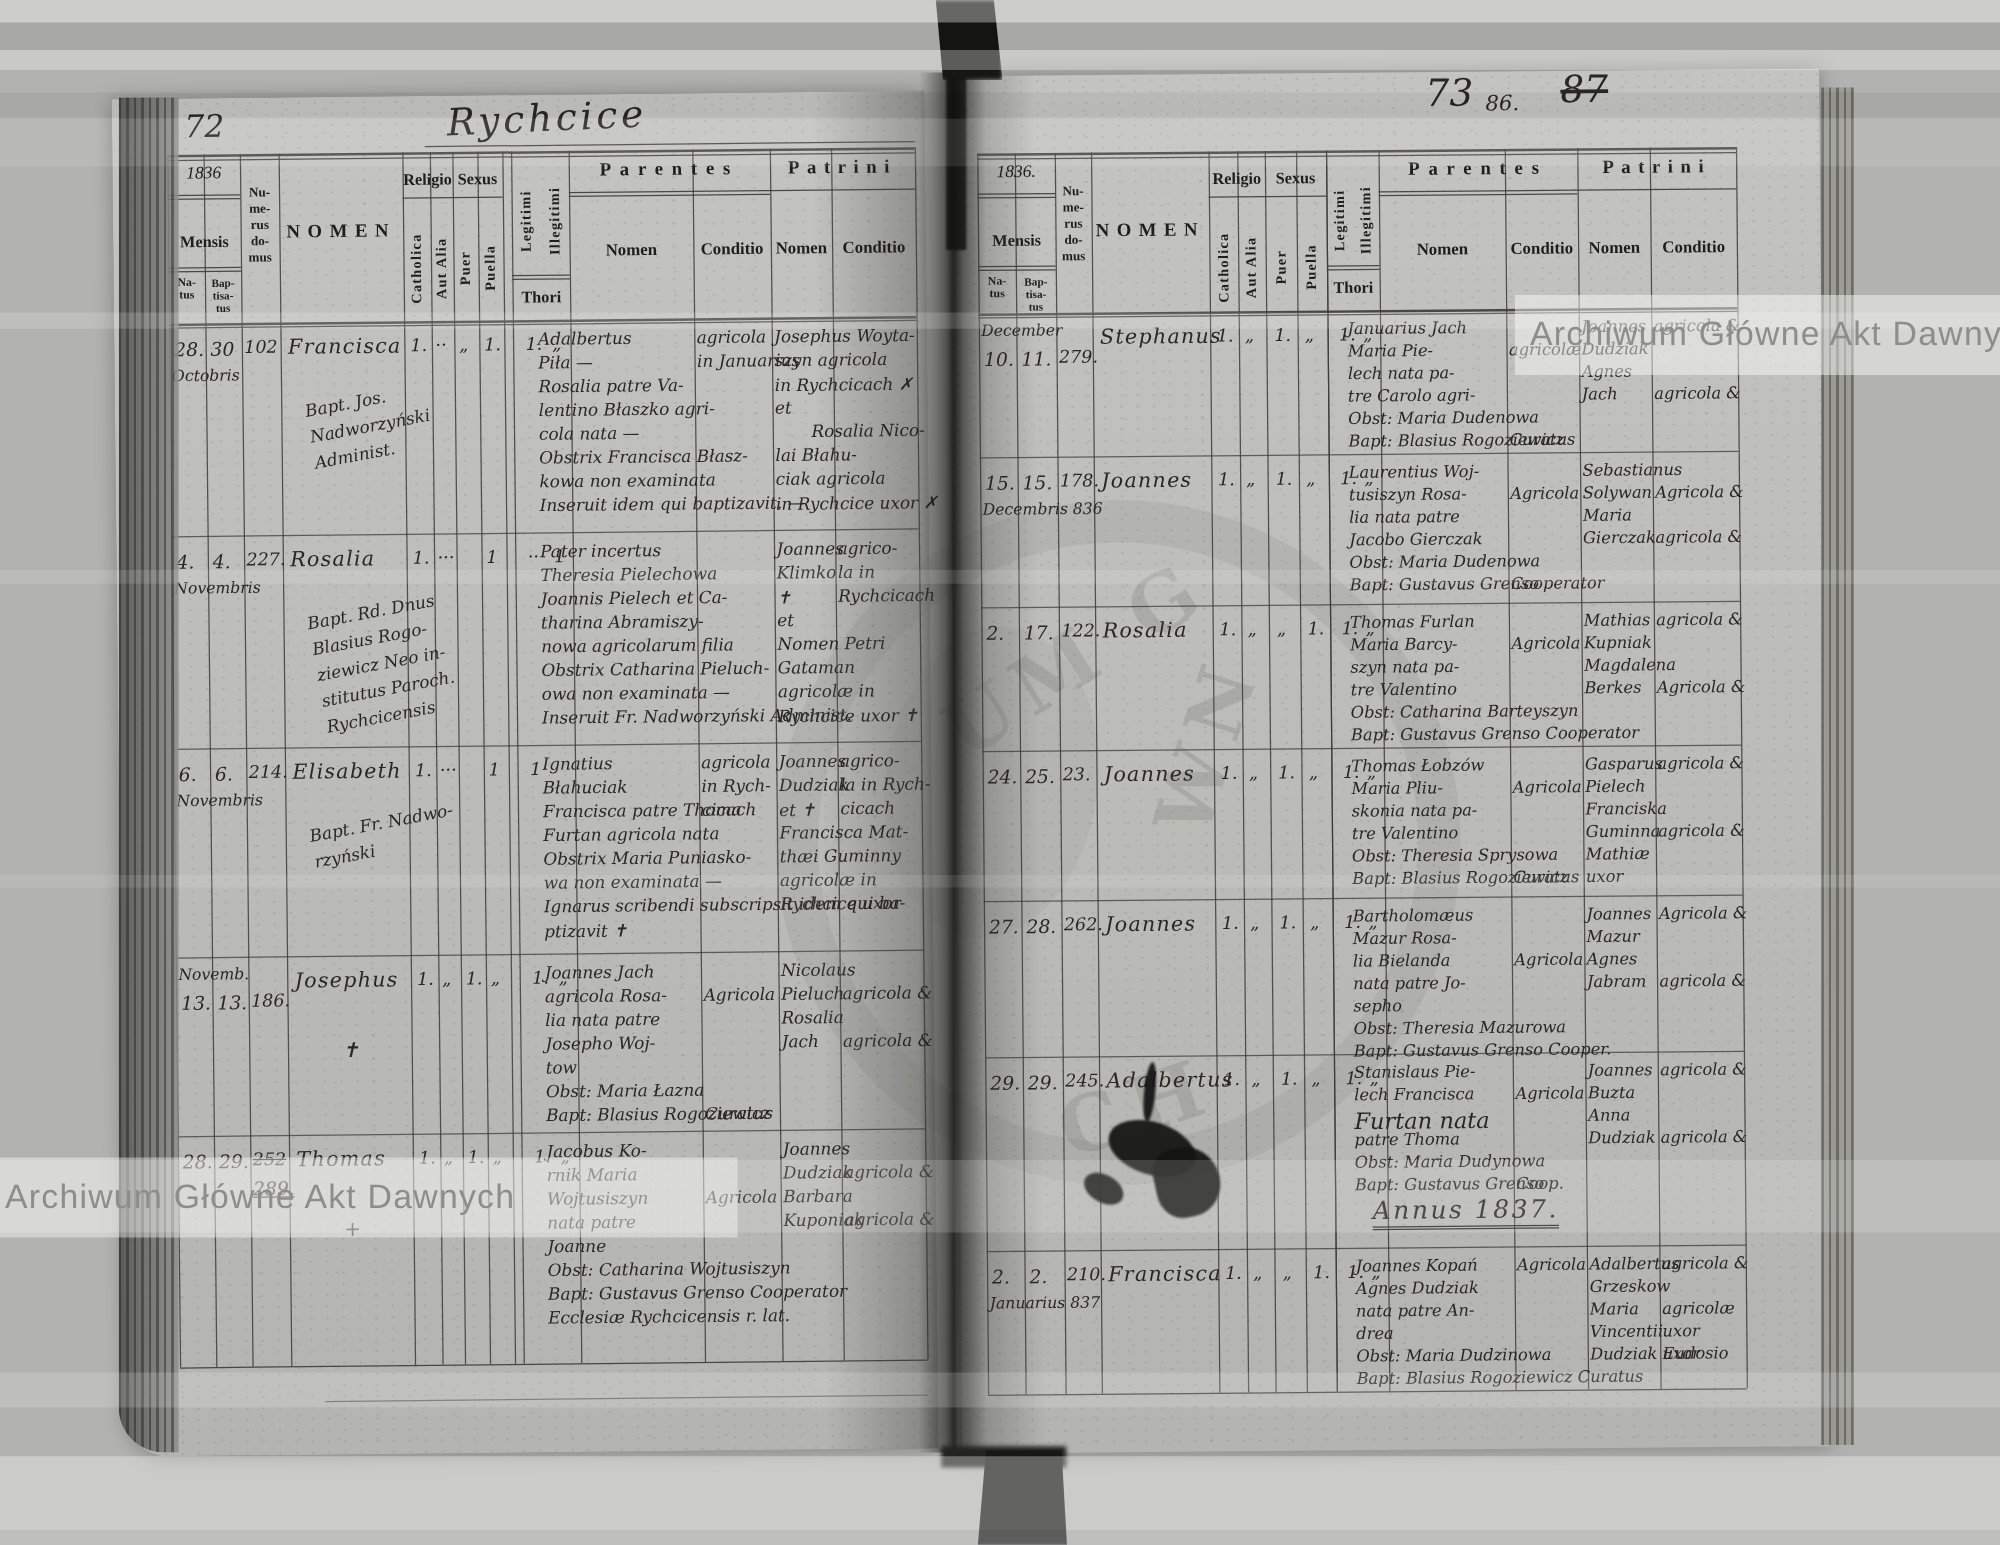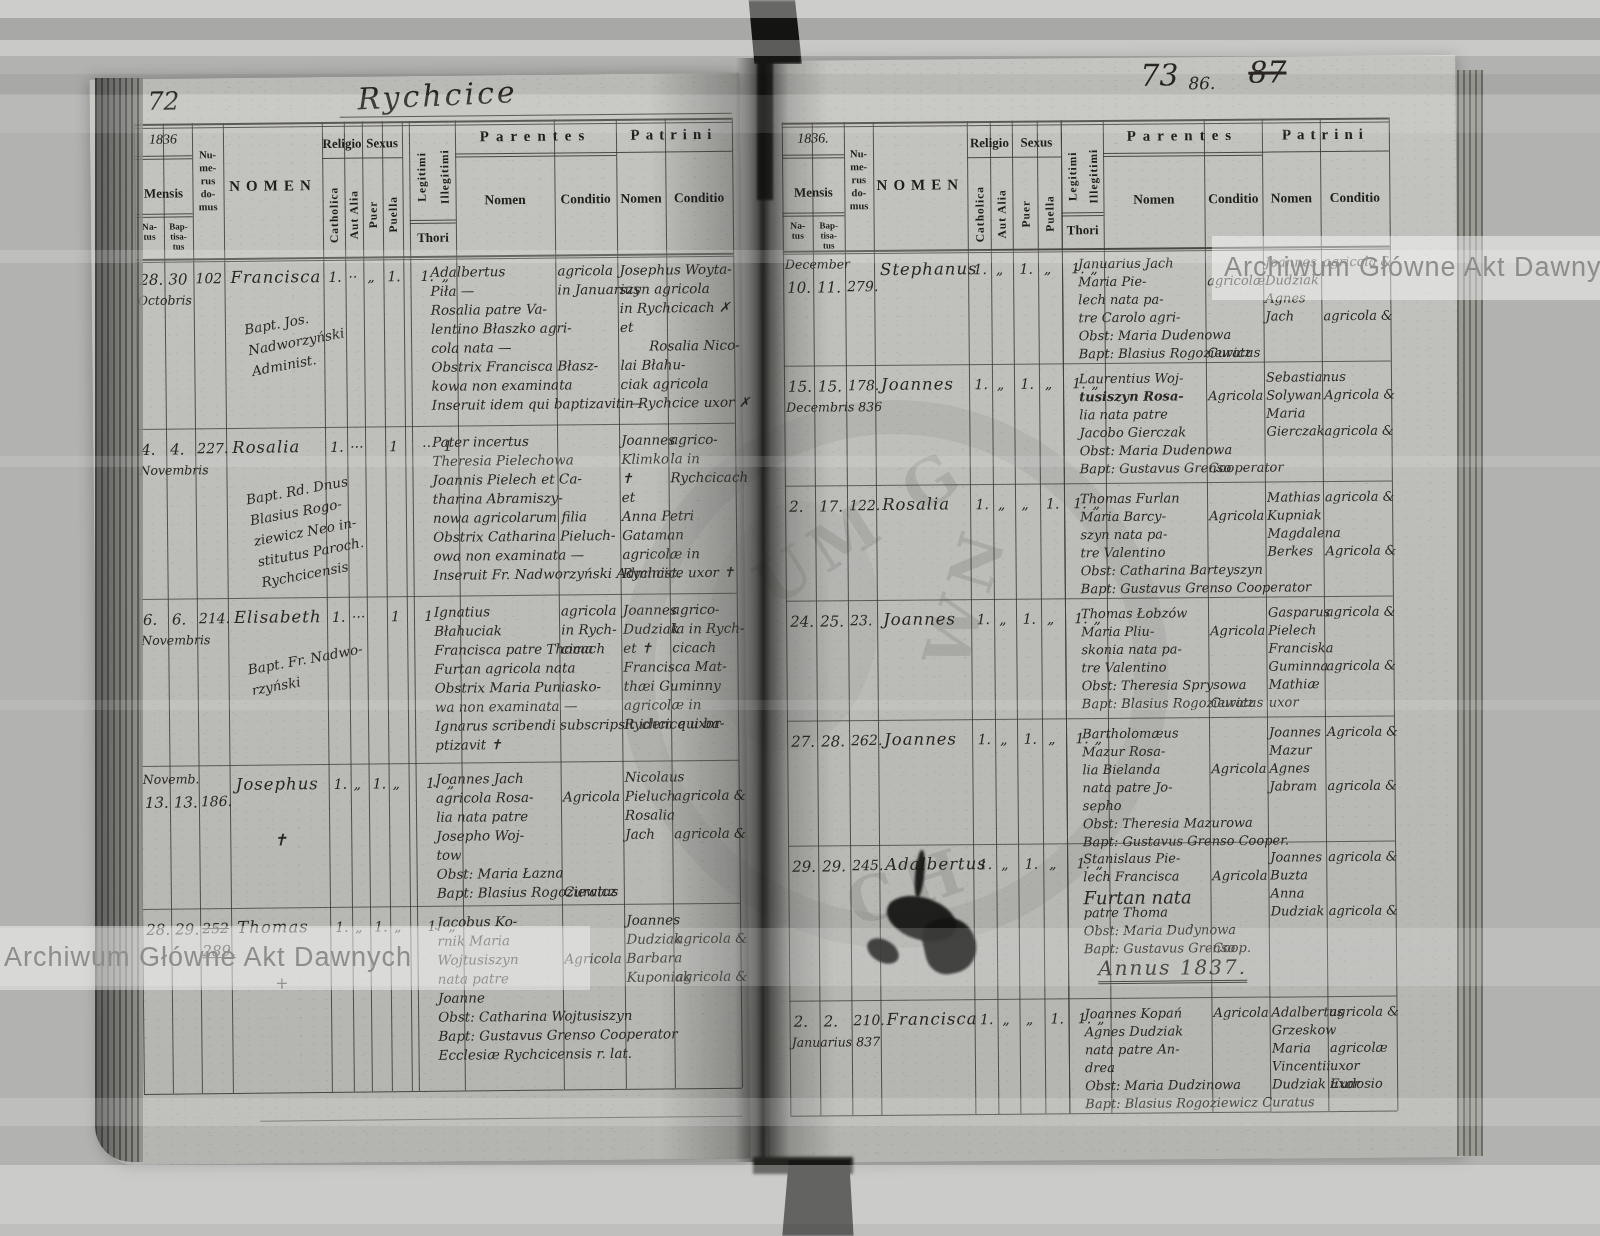--- a/index.html
+++ b/index.html
@@ -163,21 +163,21 @@
       <div class="hw-line" style="left: 339px; top: 396px; font-size: 13.5px;">Joannis Pielech et Ca-</div>
       <div class="hw-line" style="left: 339px; top: 415px; font-size: 13.5px;">tharina Abramiszy-</div>
       <div class="hw-line" style="left: 339px; top: 434px; font-size: 13.5px;">nowa agricolarum filia</div>
       <div class="hw-line" style="left: 339px; top: 453px; font-size: 13.5px;">Obstrix Catharina Pieluch-</div>
       <div class="hw-line" style="left: 339px; top: 472px; font-size: 13.5px;">owa non examinata —</div>
       <div class="hw-line" style="left: 339px; top: 491px; font-size: 13.5px;">Inseruit Fr. Nadworzyński Administ.</div>
       <div class="hw-line" style="left: 528px; top: 358px; font-size: 13.5px;">Joannes</div>
       <div class="hw-line" style="left: 528px; top: 377px; font-size: 13.5px;">Klimko</div>
       <div class="hw-line" style="left: 528px; top: 396px; font-size: 13.5px;">✝</div>
       <div class="hw-line" style="left: 528px; top: 415px; font-size: 13.5px;">et</div>
-      <div class="hw-line" style="left: 528px; top: 434px; font-size: 13.5px;">Anna Petri</div>
+      <div class="hw-line" style="left: 528px; top: 434px; font-size: 13.5px;">Nomen Petri</div>
       <div class="hw-line" style="left: 528px; top: 453px; font-size: 13.5px;">Gataman</div>
       <div class="hw-line" style="left: 528px; top: 472px; font-size: 13.5px;">agricolæ in</div>
       <div class="hw-line" style="left: 528px; top: 491px; font-size: 13.5px;">Rychcice uxor ✝</div>
       <div class="hw-line" style="left: 577px; top: 358px; font-size: 13.5px;">agrico-</div>
       <div class="hw-line" style="left: 577px; top: 377px; font-size: 13.5px;">la in</div>
       <div class="hw-line" style="left: 577px; top: 396px; font-size: 13.5px;">Rychcicach</div>
       <div class="hw" style="left: 48px; top: 532px; font-size: 15px;">6.</div>
       <div class="hw" style="left: 77px; top: 532px; font-size: 15px;">6.</div>
       <div class="hw" style="left: 46px; top: 554px; font-size: 12.5px;">Novembris</div>
       <div class="hw" style="left: 104px; top: 532px; font-size: 14px;">214.</div>
@@ -384,21 +384,21 @@
       <div class="hw" style="left: 25px; top: 339px; font-size: 12.5px;">Decembris 836</div>
       <div class="hw" style="left: 87px; top: 317px; font-size: 14px;">178.</div>
       <div class="hw" style="left: 120px; top: 315px; font-size: 16.5px; letter-spacing: 1px;">Joannes</div>
       <div class="hw" style="left: 213.5px; top: 317px; font-size: 14px;">1.</div>
       <div class="hw" style="left: 236px; top: 317px; font-size: 14px;">„</div>
       <div class="hw" style="left: 259.5px; top: 317px; font-size: 14px;">1.</div>
       <div class="hw" style="left: 284px; top: 317px; font-size: 14px;">„</div>
       <div class="hw" style="left: 311.24px; top: 317px; font-size: 14px;">1.</div>
       <div class="hw" style="left: 330.56px; top: 317px; font-size: 14px;">„</div>
       <div class="hw-line" style="left: 318px; top: 313px; font-size: 13px;">Laurentius Woj-</div>
-      <div class="hw-line" style="left: 318px; top: 331px; font-size: 13px; font-weight: bold;">tusiszyn Rosa-</div>
+      <div class="hw-line" style="left: 318px; top: 331px; font-size: 13px;">tusiszyn Rosa-</div>
       <div class="hw-line" style="left: 318px; top: 349px; font-size: 13px;">lia nata patre</div>
       <div class="hw-line" style="left: 318px; top: 367px; font-size: 13px;">Jacobo Gierczak</div>
       <div class="hw-line" style="left: 318px; top: 385px; font-size: 13px;">Obst: Maria Dudenowa</div>
       <div class="hw-line" style="left: 318px; top: 403px; font-size: 13px;">Bapt: Gustavus Grenso</div>
       <div class="hw-line" style="left: 447px; top: 331px; font-size: 13px;">Agricola</div>
       <div class="hw-line" style="left: 447px; top: 403px; font-size: 13px;">Cooperator</div>
       <div class="hw-line" style="left: 505px; top: 313px; font-size: 13px;">Sebastianus</div>
       <div class="hw-line" style="left: 505px; top: 331px; font-size: 13px;">Solywan</div>
       <div class="hw-line" style="left: 505px; top: 349px; font-size: 13px;">Maria</div>
       <div class="hw-line" style="left: 505px; top: 367px; font-size: 13px;">Gierczak</div>

